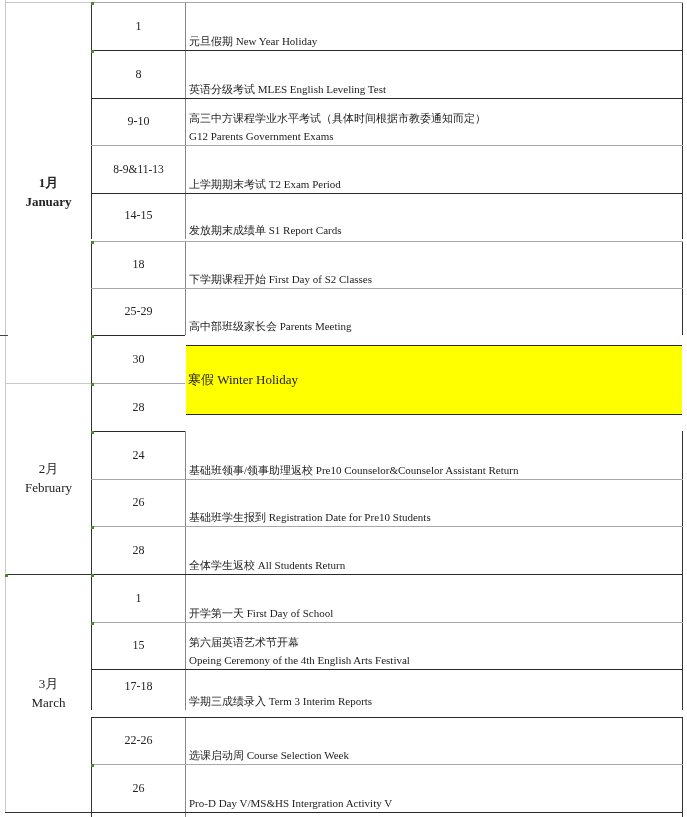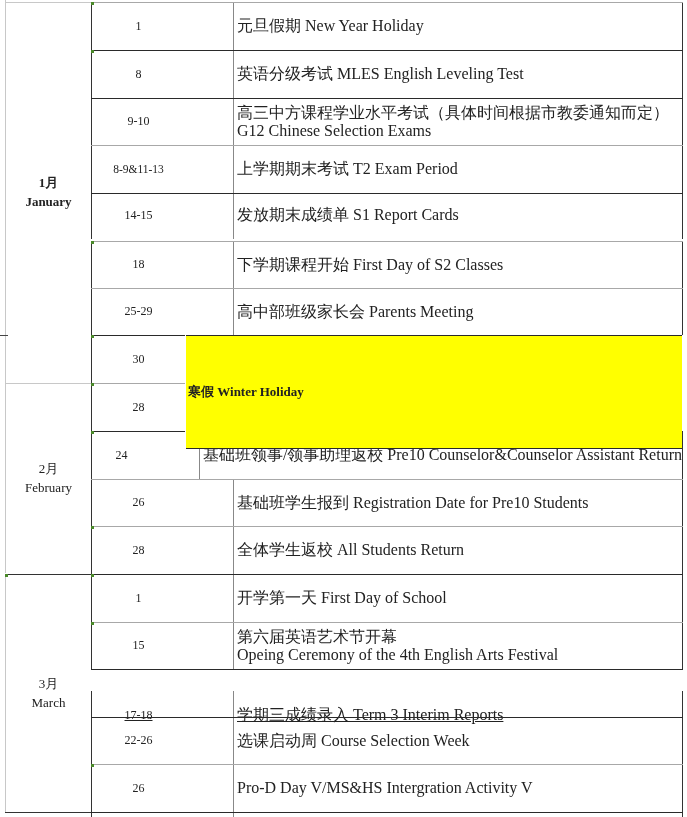--- a/index.html
+++ b/index.html
@@ -9,22 +9,22 @@
   .month-cell { position: absolute; left: 5px; width: 86px; box-sizing: border-box;
                 border-left: 1px solid #c8c8c8; display: flex; flex-direction: column;
                 align-items: center; justify-content: center; font-size: 13px; line-height: 19px; }
   .month-sep { position: absolute; left: 5px; width: 86px; height: 0; border-top: 1px solid #c8c8c8; }
   .month-sep.dark { border-top: 1px solid #333; left: 5px; }
   .stub-left { position: absolute; left: 0; width: 8px; height: 0; border-top: 1px solid #444; }
   .row { position: absolute; left: 91px; width: 592px; box-sizing: border-box; display: flex; }
   .date-cell { width: 94px; box-sizing: border-box; border-left: 1px solid #333;
                display: flex; align-items: center; justify-content: center; font-size: 12px; }
   .event-cell { flex: 1; box-sizing: border-box; border-left: 1px solid #888; border-right: 1px solid #333;
-                display: flex; flex-direction: column; justify-content: center; padding-left: 3px;
-                font-size: 16px; line-height: 18px; white-space: nowrap; margin-left: 48px; }
+                display: flex; flex-direction: column; justify-content: flex-end; padding-left: 3px;
+                font-size: 11px; line-height: 18px; white-space: nowrap; }
   .hline { position: absolute; left: 91px; width: 592px; height: 0; }
   .hline.dark { border-top: 1px solid #2a2a2a; }
   .hline.light { border-top: 1px solid #a8a8a8; }
   .hline.date-only { width: 94px; }
   .highlight { position: absolute; left: 186px; width: 496px; background: #ffff00;
                box-sizing: border-box; border-top: 1px solid #2a2a2a; border-bottom: 1px solid #2a2a2a;
                display: flex; align-items: center; padding-left: 2px; font-size: 13px; }
   .tick { position: absolute; width: 3px; height: 3px; background: #4a8a2a; }
 </style>
 </head>
@@ -60,21 +60,21 @@
   <div class="row" style="top:50px;height:48px;">
     <div class="date-cell">8</div>
     <div class="event-cell">
       <span>英语分级考试  MLES English Leveling Test</span>
     </div>
   </div>
   <div class="row" style="top:98px;height:47px;">
     <div class="date-cell">9-10</div>
     <div class="event-cell">
       <span>高三中方课程学业水平考试（具体时间根据市教委通知而定）</span>
-      <span>G12 Chinese Selection Exams</span>
+      <span>G12 Parents Government Exams</span>
     </div>
   </div>
   <div class="row" style="top:145px;height:48px;">
     <div class="date-cell" style="font-size:11.5px;">8-9&amp;11-13</div>
     <div class="event-cell">
       <span>上学期期末考试  T2 Exam Period</span>
     </div>
   </div>
   <div class="row" style="top:191px;height:48px;">
     <div class="date-cell">14-15</div>
@@ -124,21 +124,21 @@
       <span>开学第一天 First Day of School</span>
     </div>
   </div>
   <div class="row" style="top:622px;height:47px;">
     <div class="date-cell">15</div>
     <div class="event-cell">
       <span>第六届英语艺术节开幕</span>
       <span>Opeing Ceremony of the 4th English Arts Festival</span>
     </div>
   </div>
-  <div class="row" style="top:691px;height:48px;text-decoration:underline;">
+  <div class="row" style="top:662px;height:48px;">
     <div class="date-cell">17-18</div>
     <div class="event-cell">
       <span>学期三成绩录入  Term 3 Interim Reports</span>
     </div>
   </div>
   <div class="row" style="top:717px;height:47px;">
     <div class="date-cell">22-26</div>
     <div class="event-cell">
       <span>选课启动周 Course Selection Week</span>
     </div>
@@ -148,21 +148,21 @@
     <div class="event-cell">
       <span>Pro-D Day V/MS&amp;HS Intergration Activity  V</span>
     </div>
   </div>
 
   <div class="row" style="top:812px;height:5px;">
     <div class="date-cell"></div>
     <div class="event-cell"></div>
   </div>
 
-  <div class="highlight" style="top:335px;height:114px;font-weight:bold;">
+  <div class="highlight" style="top:345px;height:70px;">
     <span>寒假 Winter Holiday</span>
   </div>
 
   <div class="hline light" style="top:2px;"></div>
   <div class="hline dark" style="top:50px;"></div>
   <div class="hline dark" style="top:98px;"></div>
   <div class="hline light" style="top:145px;"></div>
   <div class="hline dark" style="top:193px;"></div>
   <div class="hline light" style="top:241px;"></div>
   <div class="hline light" style="top:288px;"></div>

